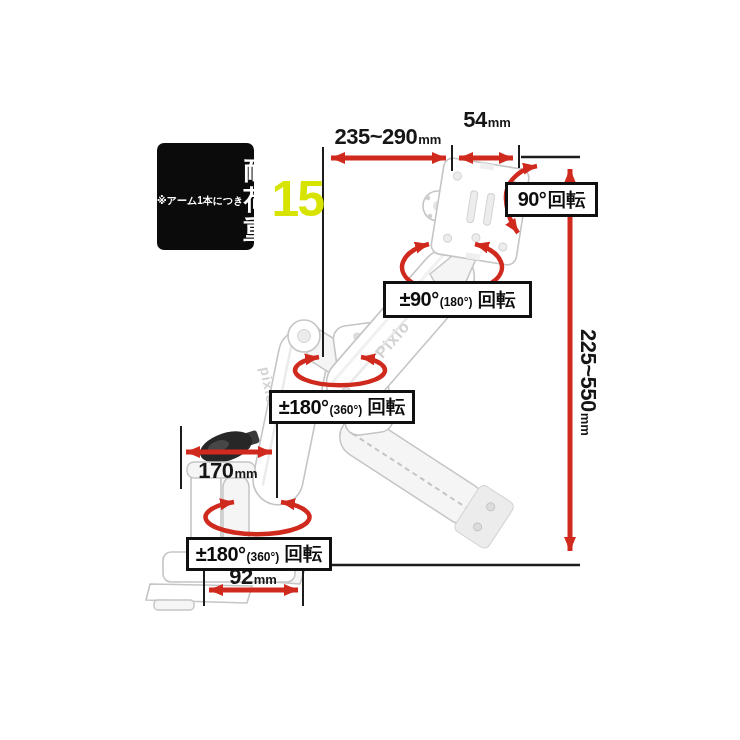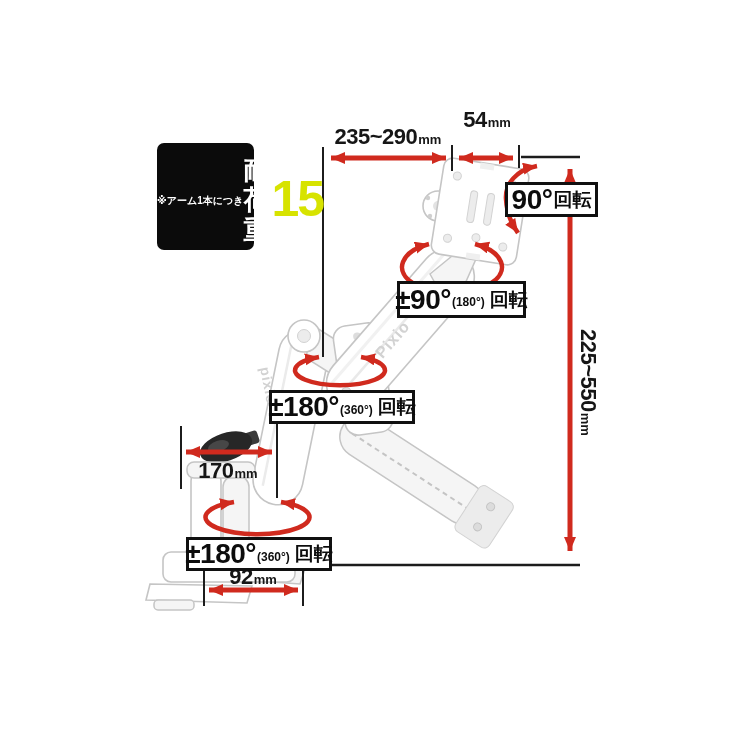--- a/index.html
+++ b/index.html
@@ -34,21 +34,21 @@
   .dim-value{font-size:22px;letter-spacing:-0.5px;}
   .dim-unit{font-size:13px;margin-left:1px;}
   .dim-label.vertical{left:601px;top:300px;width:165px;transform:rotate(90deg);transform-origin:0 0;}
 
   
   .callout{
     position:absolute;background:#ffffff;border:3px solid #101010;box-sizing:border-box;
     display:flex;align-items:center;justify-content:center;font-weight:bold;color:#0c0c0c;
     white-space:nowrap;z-index:5;
   }
-  .callout-main{font-size:28px;letter-spacing:-0.5px;}
+  .callout-main{font-size:20px;letter-spacing:-0.5px;}
   .callout-paren{font-size:12px;margin-left:1px;padding-top:5px;}
   .callout-suffix{font-size:19px;margin-left:5px;}
 
   
   .part{fill:#ffffff;stroke:var(--outline-gray);stroke-width:1.6;}
   .part-soft{fill:#f5f5f5;stroke:var(--outline-gray);stroke-width:1.5;}
   .part-dim{fill:#ececec;stroke:#d2d2d2;stroke-width:1;}
   .redline{stroke:var(--accent-red);stroke-width:5;fill:none;}
   .redarc{stroke:var(--accent-red);stroke-width:4.5;fill:none;}
   .tick{stroke:#1c1c1c;stroke-width:2;}
@@ -200,21 +200,21 @@
     <span class="dim-value">170</span><span class="dim-unit">mm</span>
   </div>
   <div class="dim-label" style="left:193px;top:564px;width:120px;">
     <span class="dim-value">92</span><span class="dim-unit">mm</span>
   </div>
 
   <div class="callout" style="left:505px;top:182px;width:93px;height:35px;">
     <span class="callout-main">90°</span>
     <span class="callout-suffix" style="margin-left:1px;">回転</span>
   </div>
-  <div class="callout" style="left:383px;top:281px;width:129px;height:37px;margin-left:14px;">
+  <div class="callout" style="left:383px;top:281px;width:149px;height:37px;">
     <span class="callout-main">±90°</span>
     <span class="callout-paren">(180°)</span>
     <span class="callout-suffix">回転</span>
   </div>
   <div class="callout" style="left:269px;top:390px;width:146px;height:34px;">
     <span class="callout-main">±180°</span>
     <span class="callout-paren">(360°)</span>
     <span class="callout-suffix">回転</span>
   </div>
   <div class="callout" style="left:186px;top:537px;width:146px;height:34px;">

